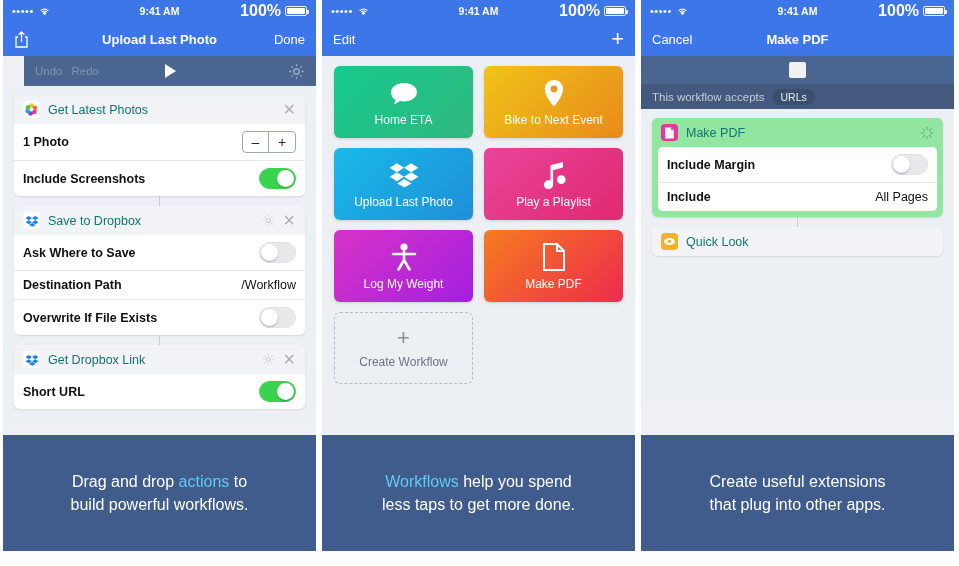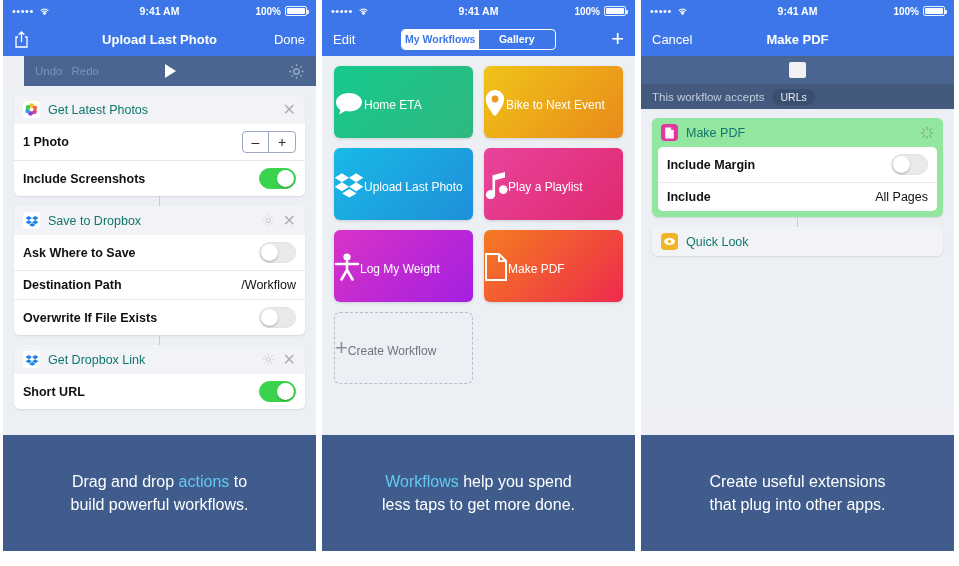--- a/index.html
+++ b/index.html
@@ -24,21 +24,21 @@
     height: 22px; background: #3c76e8; color:#fff;
     display:flex; align-items:center; padding: 0 9px;
     font-size: 10px; position: relative;
   }
   .sb-dots { letter-spacing: 0.5px; font-size: 11px; line-height: 1; }
   .sb-wifi { margin-left: 5px; display:inline-block; }
   .sb-time {
     position:absolute; left:0; right:0; text-align:center;
     font-size: 10.5px; font-weight: 600; pointer-events:none;
   }
-  .sb-right { margin-left:auto; display:flex; align-items:center; gap:4px; font-size:10px; font-weight:600;}
+  .sb-right { margin-left:auto; display:flex; align-items:center; gap:4px; font-size:16px; font-weight:600;}
   .battery {
     width: 22px; height: 10px; border: 1px solid rgba(255,255,255,.9);
     border-radius: 2px; position: relative; padding: 1px;
   }
   .battery::after {
     content:""; position:absolute; right:-3px; top:3px; width:2px; height:4px;
     background: rgba(255,255,255,.9); border-radius:0 1px 1px 0;
   }
   .battery i { display:block; width:100%; height:100%; background:#fff; border-radius:1px; }
 
@@ -142,21 +142,21 @@
     font-size: 10.5px; color:#fff;
   }
   .seg div.active { background:#fff; color:#3c76e8; }
 
   .grid {
     padding: 10px 12px; display:grid; grid-template-columns: 1fr 1fr;
     gap: 10px 11px; background:#eceff4; height: 379px; align-content:start;
   }
   .tile {
     height: 72px; border-radius: 6px; position:relative;
-    display:flex; flex-direction:row; align-items:center; 
+    display:flex; flex-direction:column; align-items:center; justify-content:center;
     color:#fff; box-shadow: 0 1px 3px rgba(0,0,0,.14);
   }
   .tile .t-ico { height: 30px; display:flex; align-items:flex-end; justify-content:center; }
   .tile .t-label { font-size: 12px; margin-top: 6px; }
   .tile.create {
     background: transparent; border: 1px dashed #b6bcc7; color:#6e7480;
     box-shadow:none;
   }
   .tile.create .t-plus { font-size: 22px; font-weight: 300; line-height: 1; color:#8b9099; }
 
@@ -376,26 +376,20 @@
       <span class="sb-right">
         <span>100%</span>
         <span class="battery">
             <i></i>
           </span>
       </span>
     </div>
 
     <div class="navbar">
       <span class="nav-btn">Edit</span>
-      <span class="nav-title" style="display:flex;justify-content:center;pointer-events:auto;">
-        <span class="seg">
-          <div class="active">My Workflows</div>
-          <div>Gallery</div>
-        </span>
-      </span>
       <span class="nav-right plus-icon">+</span>
     </div>
 
     <div class="grid">
 
       <div class="tile" style="background:linear-gradient(135deg,#16c98d,#2fb87f)">
         <span class="t-ico">
           <svg width="30" height="26" viewBox="0 0 30 26">
               <path d="M15 2c7.2 0 13 4.1 13 9.2s-5.8 9.2-13 9.2c-1.3 0-2.6-.14-3.8-.4L5 23.5l1.5-4.5C3.7 17.3 2 14.4 2 11.2 2 6.1 7.8 2 15 2z" fill="#fff"></path>
             </svg>

